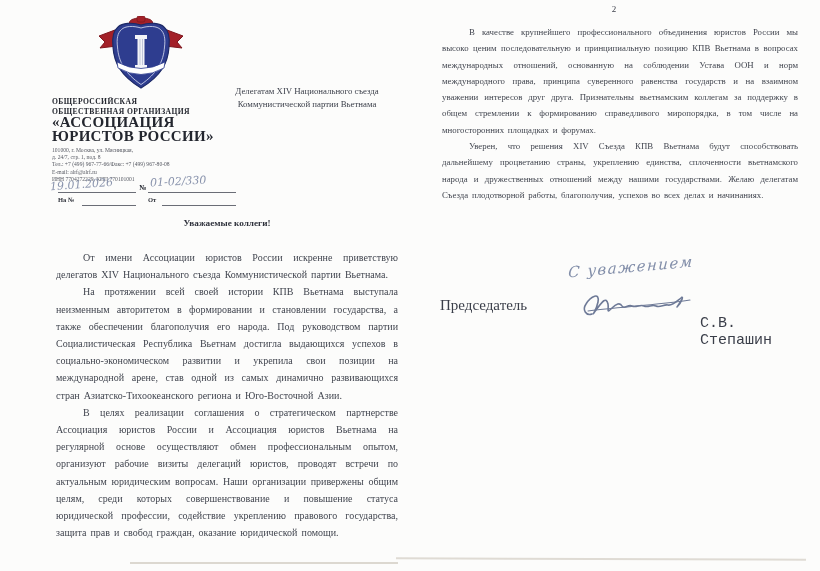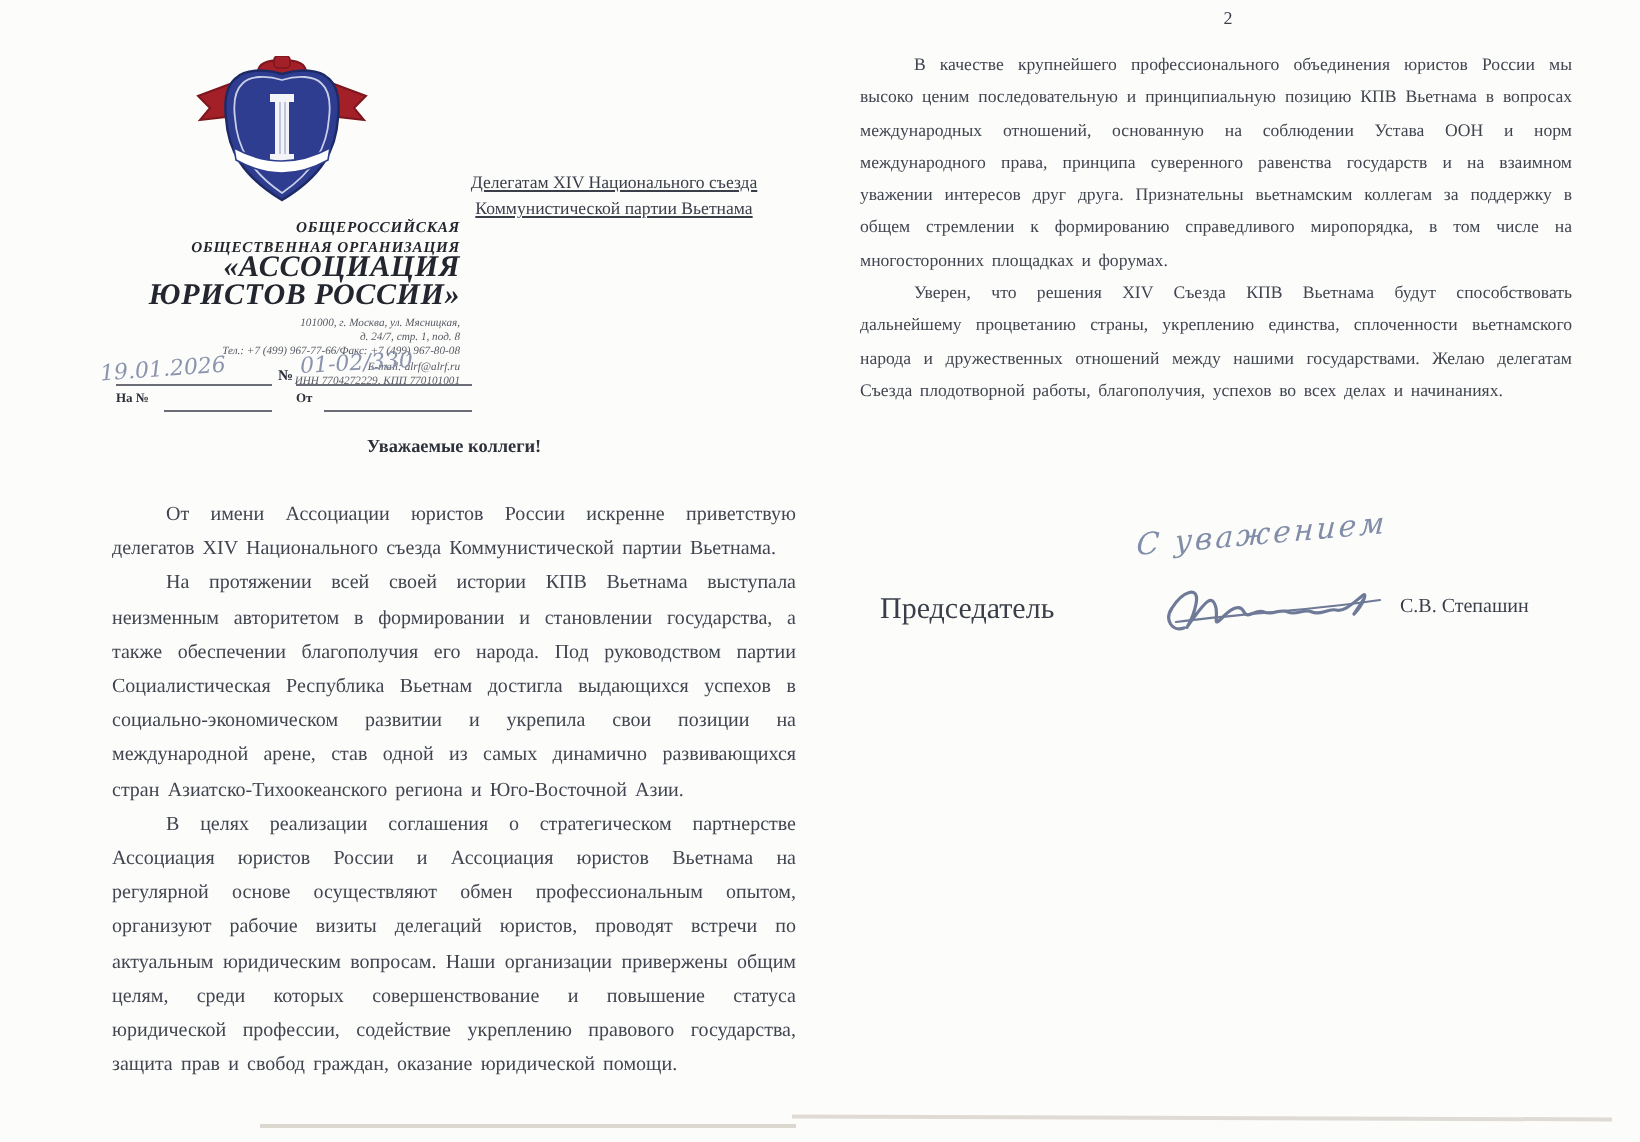--- a/index.html
+++ b/index.html
@@ -3,53 +3,53 @@
 <meta charset="utf-8">
 <style>
   html,body{margin:0;padding:0;background:#fcfcfb;}
   .canvas{position:relative;width:820px;height:571px;overflow:hidden;
           font-family:"Liberation Serif", serif;color:#3f434e;}
   .page{position:absolute;top:0;height:571px;}
   #page1{left:38px;width:380px;}
   #page2{left:418px;width:392px;}
 
   
-  .lh-col{position:absolute;left:14px;top:28px;width:178px;text-align:right;font-style:italic;}
+  .lh-col{position:absolute;left:14px;top:16px;width:178px;text-align:left;}
   .emblem{display:block;margin:0 auto;}
   .org{margin-top:3px;color:#23262e;font-weight:bold;}
   .org .o-sm{font-size:7.6px;letter-spacing:.4px;line-height:9.5px;}
   .org .o-lg{font-size:15px;letter-spacing:.3px;line-height:13.5px;}
   .addr{margin-top:4px;font-size:5.6px;line-height:7.2px;color:#565962;}
   .u-line{position:absolute;border-bottom:.8px solid #6a6d76;height:0;}
   .hand{font-family:"DejaVu Serif", serif;font-style:italic;color:#8a94ad;}
   .hand-date{position:absolute;left:12px;top:178px;font-size:11px;transform:rotate(-4deg);}
   .num-sign{position:absolute;left:101px;top:183px;font-size:7.5px;font-weight:bold;color:#2d3039;}
   .hand-num{position:absolute;left:112px;top:175px;font-size:11px;transform:rotate(-3deg);}
   .lbl{position:absolute;font-size:6.5px;font-weight:bold;color:#2d3039;}
 
   .recipient{position:absolute;left:178px;top:85px;width:182px;text-align:center;
-             font-size:8.8px;line-height:13px;color:#3a3e49;text-decoration:underline;}
+             font-size:8.8px;line-height:13px;color:#3a3e49;}
 
   
   .body1{position:absolute;left:18px;top:218px;width:342px;}
   .salut{text-align:center;font-weight:bold;font-size:9.2px;color:#2e313b;margin:0 0 21px 0;}
   .para{margin:0;text-align:justify;text-indent:27px;font-size:10px;
         line-height:17.2px;word-spacing:1.6px;color:#41454f;}
-  .body2{position:absolute;left:12px;top:24px;width:356px;}
+  .body2{position:absolute;left:24px;top:24px;width:356px;}
   .body2 .para{line-height:16.3px;font-size:8.8px;}
 
   .pageno{position:absolute;left:0;top:4px;width:100%;text-align:center;
           font-size:9px;color:#3a3e49;}
 
   
   .closing{position:absolute;left:150px;top:258px;font-size:15px;letter-spacing:1.5px;
            transform:rotate(-5deg) skewX(-8deg);color:#828ea9;}
   .scrawl{position:absolute;left:160px;top:280px;}
   .signer-title{position:absolute;left:22px;top:297px;font-size:15px;color:#3a3e49;}
-  .signer-name{position:absolute;left:282px;top:298px;font-size:10px;color:#3a3e49;}
+  .signer-name{position:absolute;left:282px;top:315px;font-size:15px;color:#3a3e49;font-family:Liberation Mono, monospace;}
 
   
   .edge{position:absolute;background:#dcd8d0;height:1.5px;}
   .edge-l{left:130px;top:562px;width:268px;}
   .edge-r{left:396px;top:558px;width:410px;transform:rotate(.2deg);background:#dfdbd4;}
 </style>
 </head>
 <body>
 
 <div class="canvas">

